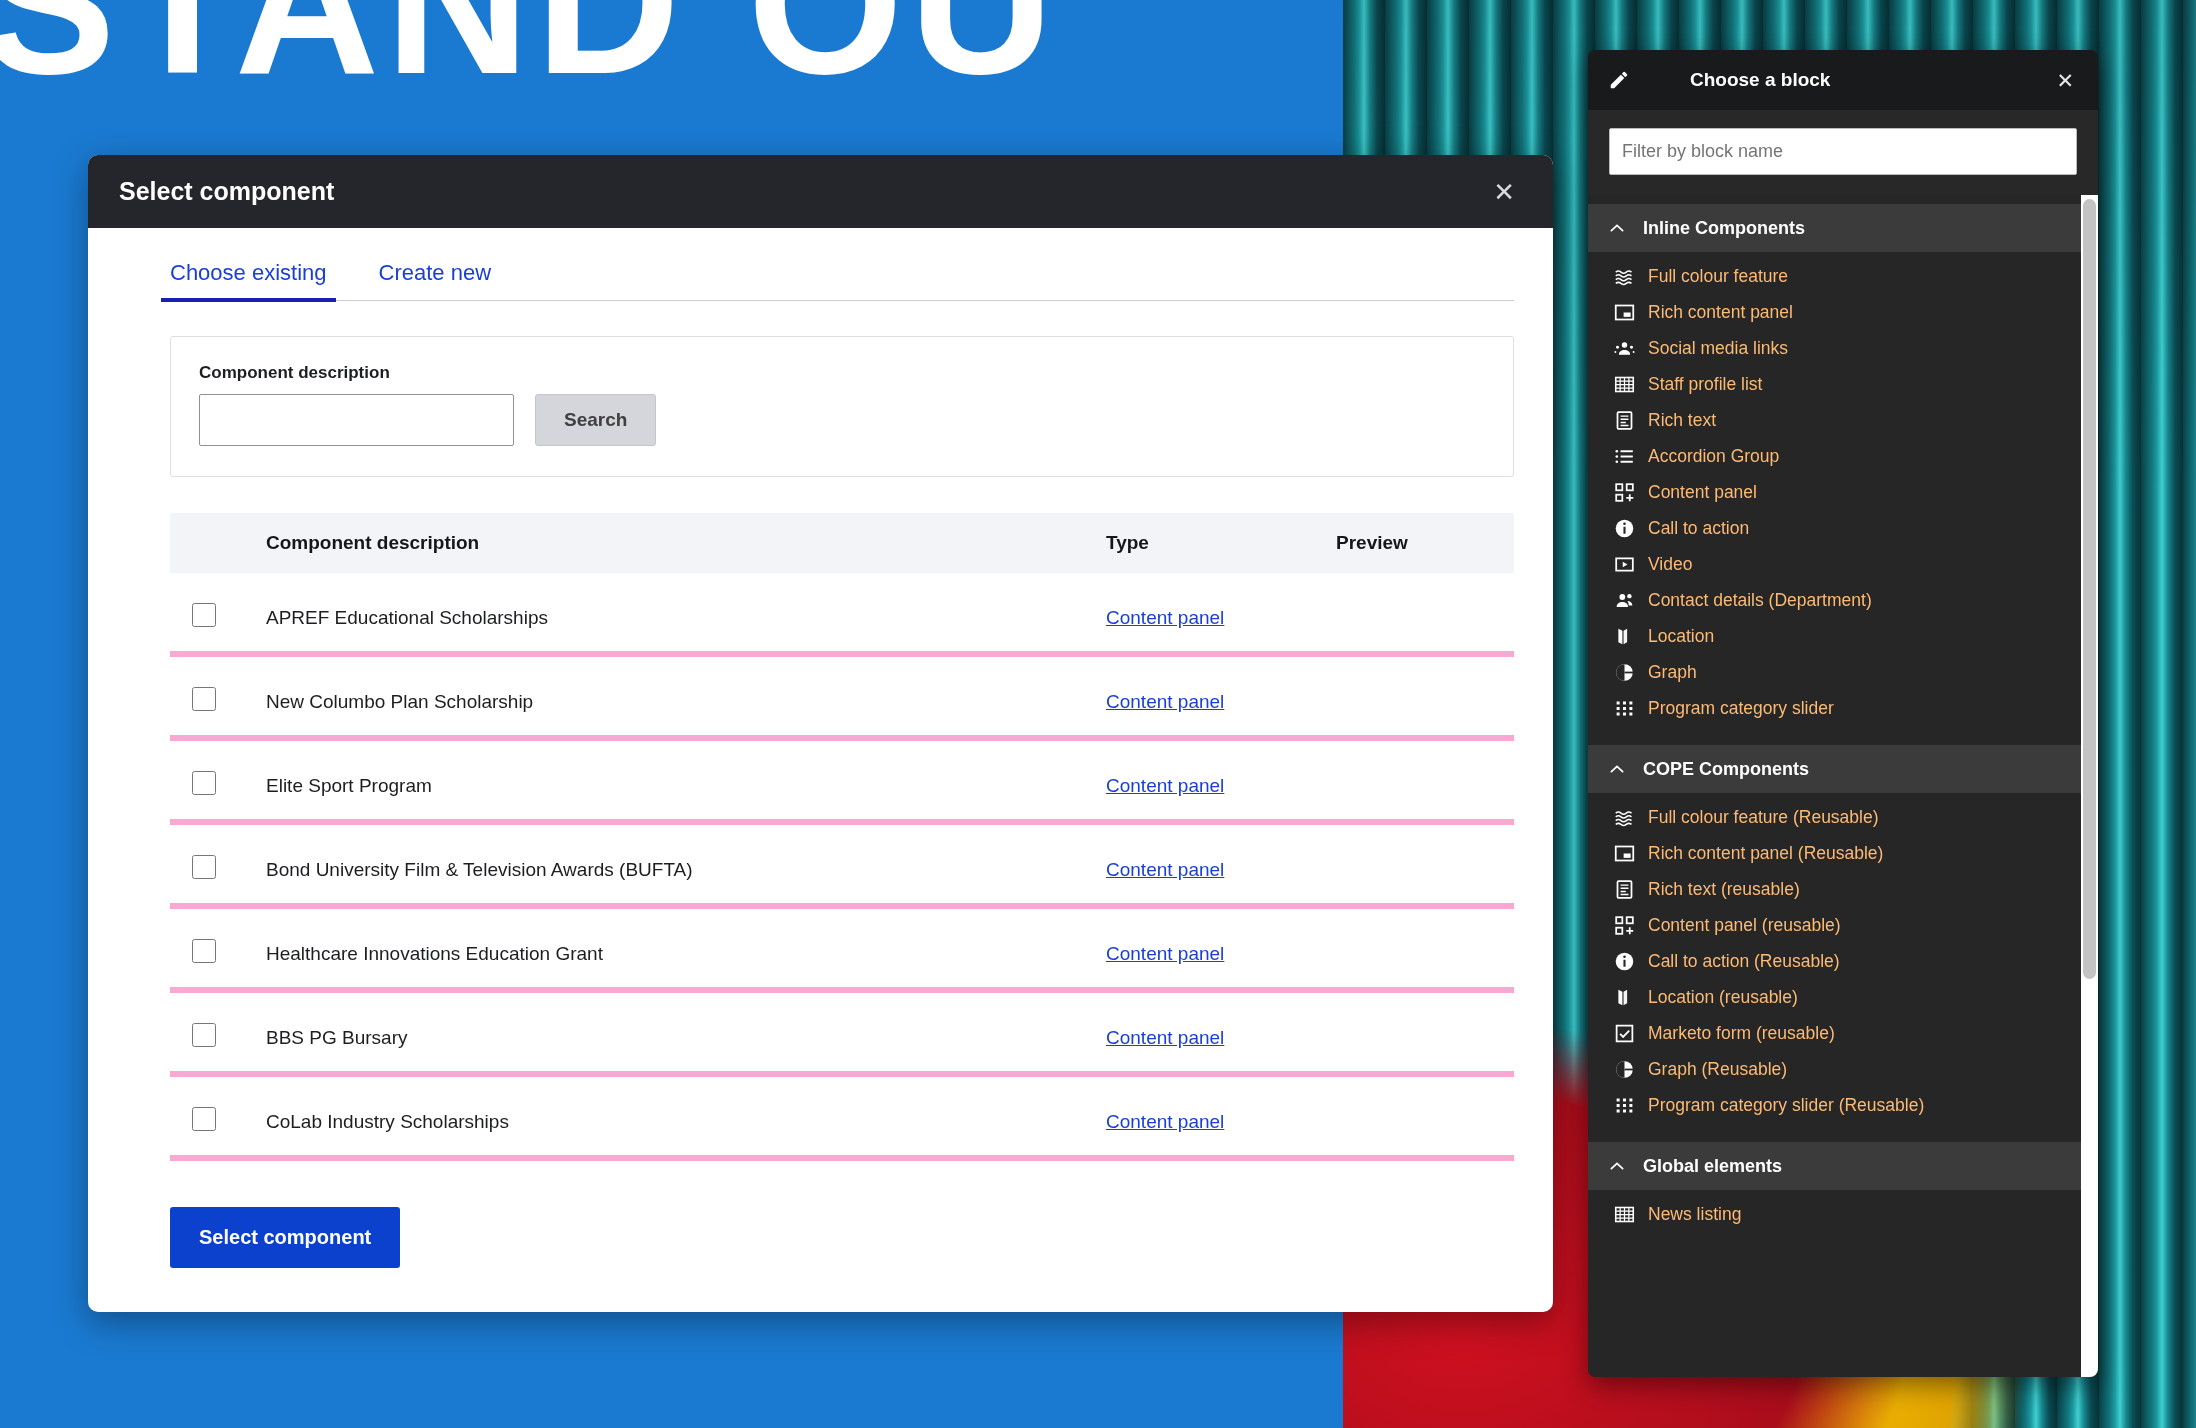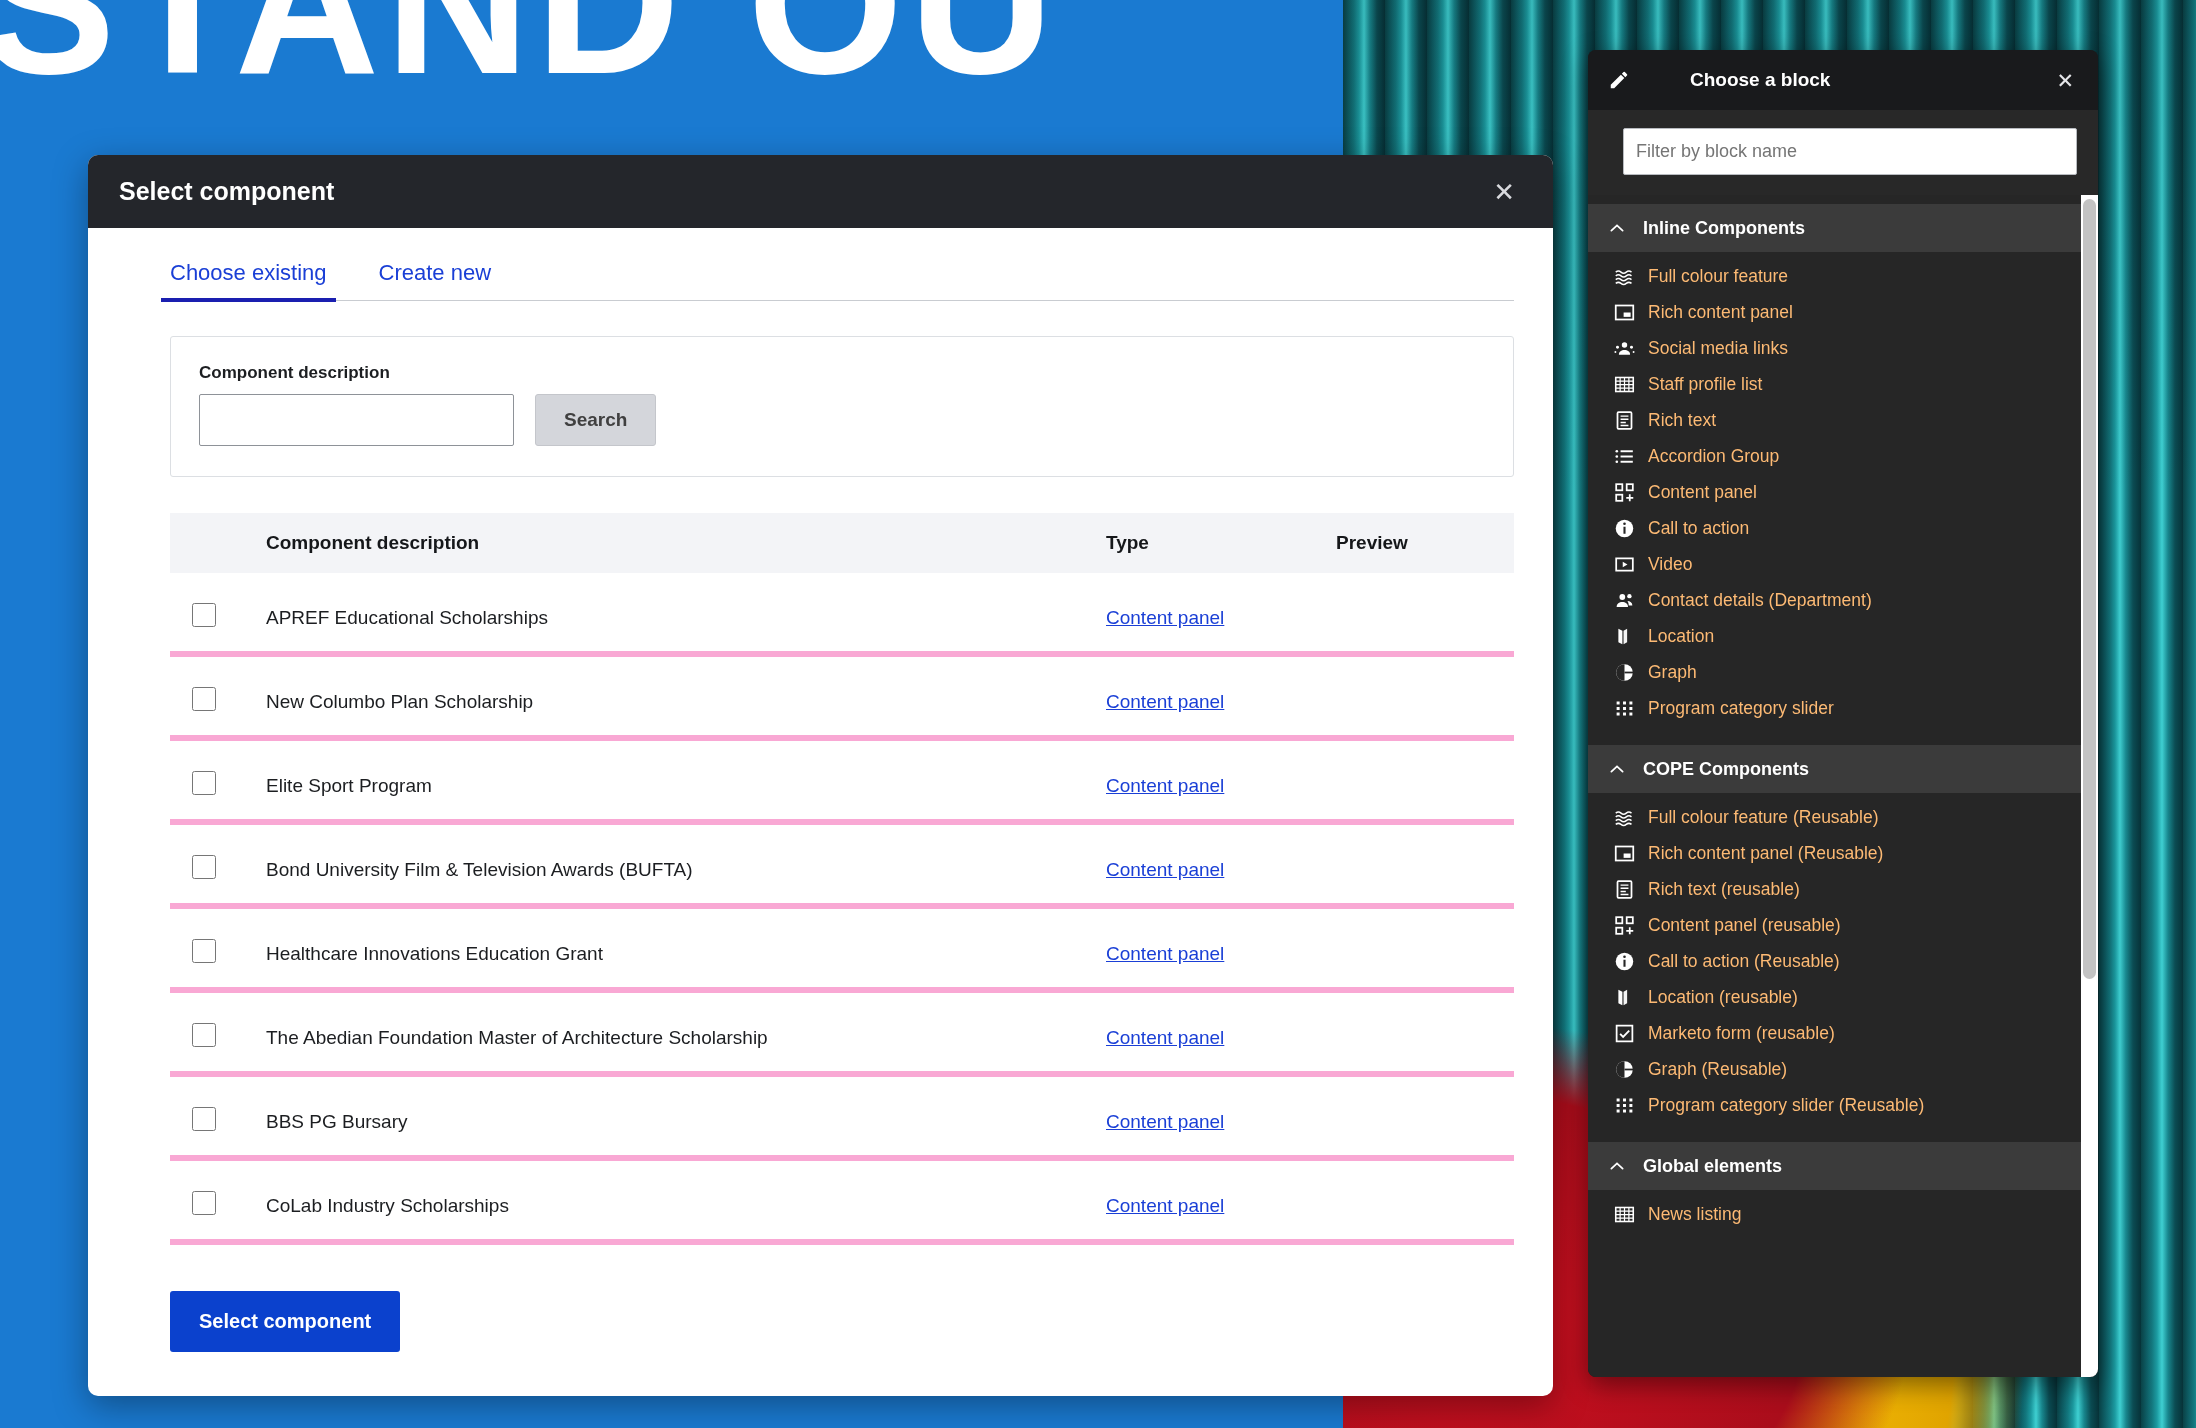--- a/index.html
+++ b/index.html
@@ -241,21 +241,21 @@
   }
   .bp-close {
     color: #e6e7ea;
     font-size: 21px;
     line-height: 1;
     cursor: pointer;
     padding: 4px 6px;
   }
   .bp-filter-wrap {
     background: #282828;
-    padding: 18px 21px 20px 35px;
+    padding: 18px 21px 20px 21px;
     flex: none;
   }
   .bp-filter {
     width: 100%;
     height: 47px;
     box-sizing: border-box;
     border: 1px solid #b8bbc0;
     border-radius: 2px;
     font-size: 18px;
     padding: 0 12px;
@@ -395,26 +395,20 @@
             <td class="col-prev"></td>
           </tr>
           <tr>
             <td class="col-check"><input type="checkbox" class="row-check" style=""></td>
             <td class="col-desc">Healthcare Innovations Education Grant</td>
             <td class="col-type"><span class="type-link">Content panel</span></td>
             <td class="col-prev"></td>
           </tr>
           <tr>
             <td class="col-check"><input type="checkbox" class="row-check" style=""></td>
-            <td class="col-desc">The Abedian Foundation Master of Architecture Scholarship</td>
-            <td class="col-type"><span class="type-link">Content panel</span></td>
-            <td class="col-prev"></td>
-          </tr>
-          <tr>
-            <td class="col-check"><input type="checkbox" class="row-check" style=""></td>
             <td class="col-desc">BBS PG Bursary</td>
             <td class="col-type"><span class="type-link">Content panel</span></td>
             <td class="col-prev"></td>
           </tr>
           <tr>
             <td class="col-check"><input type="checkbox" class="row-check" style=""></td>
             <td class="col-desc">CoLab Industry Scholarships</td>
             <td class="col-type"><span class="type-link">Content panel</span></td>
             <td class="col-prev"></td>
           </tr>

